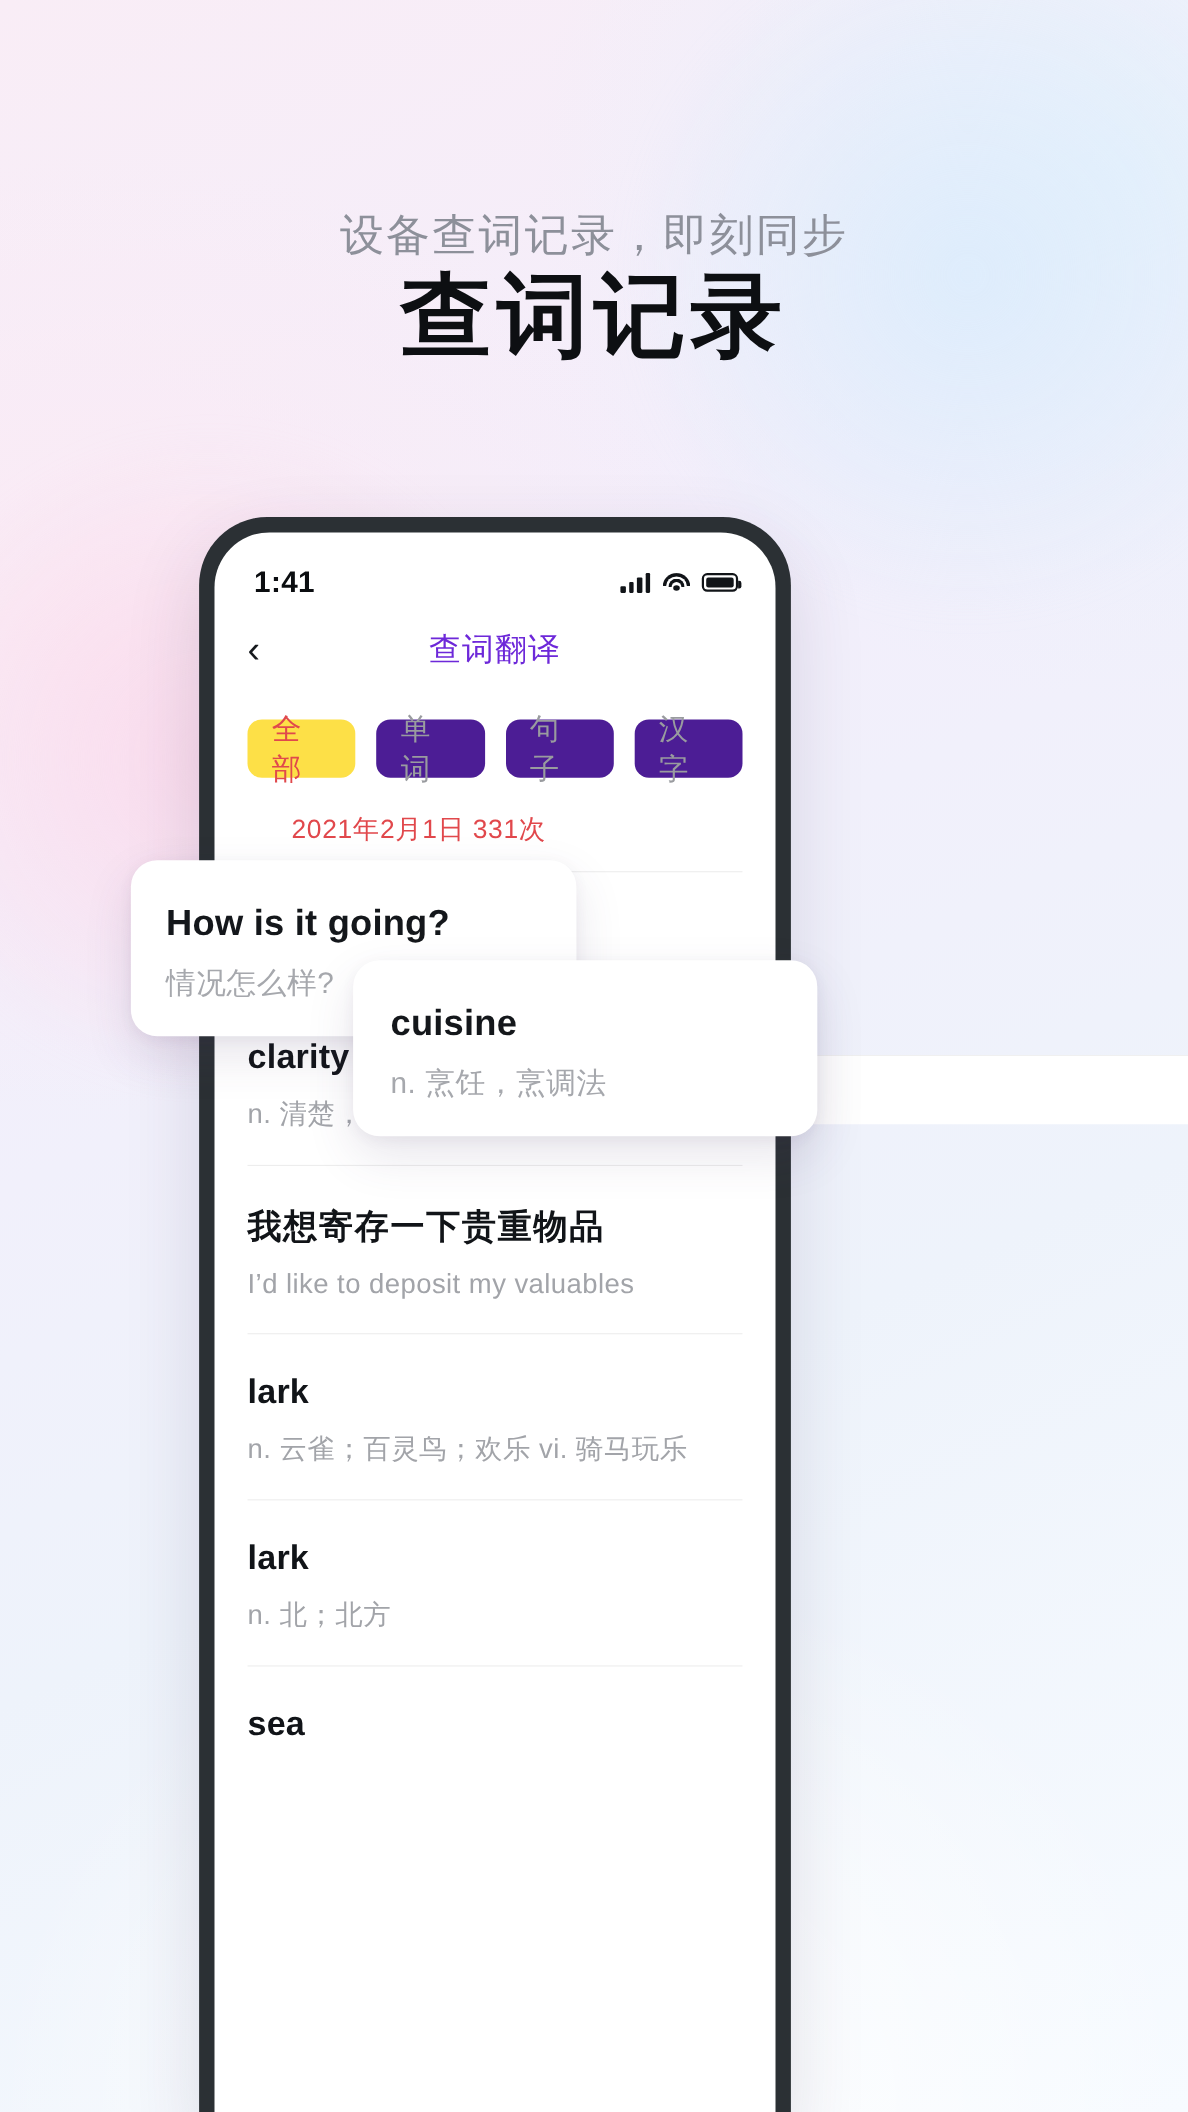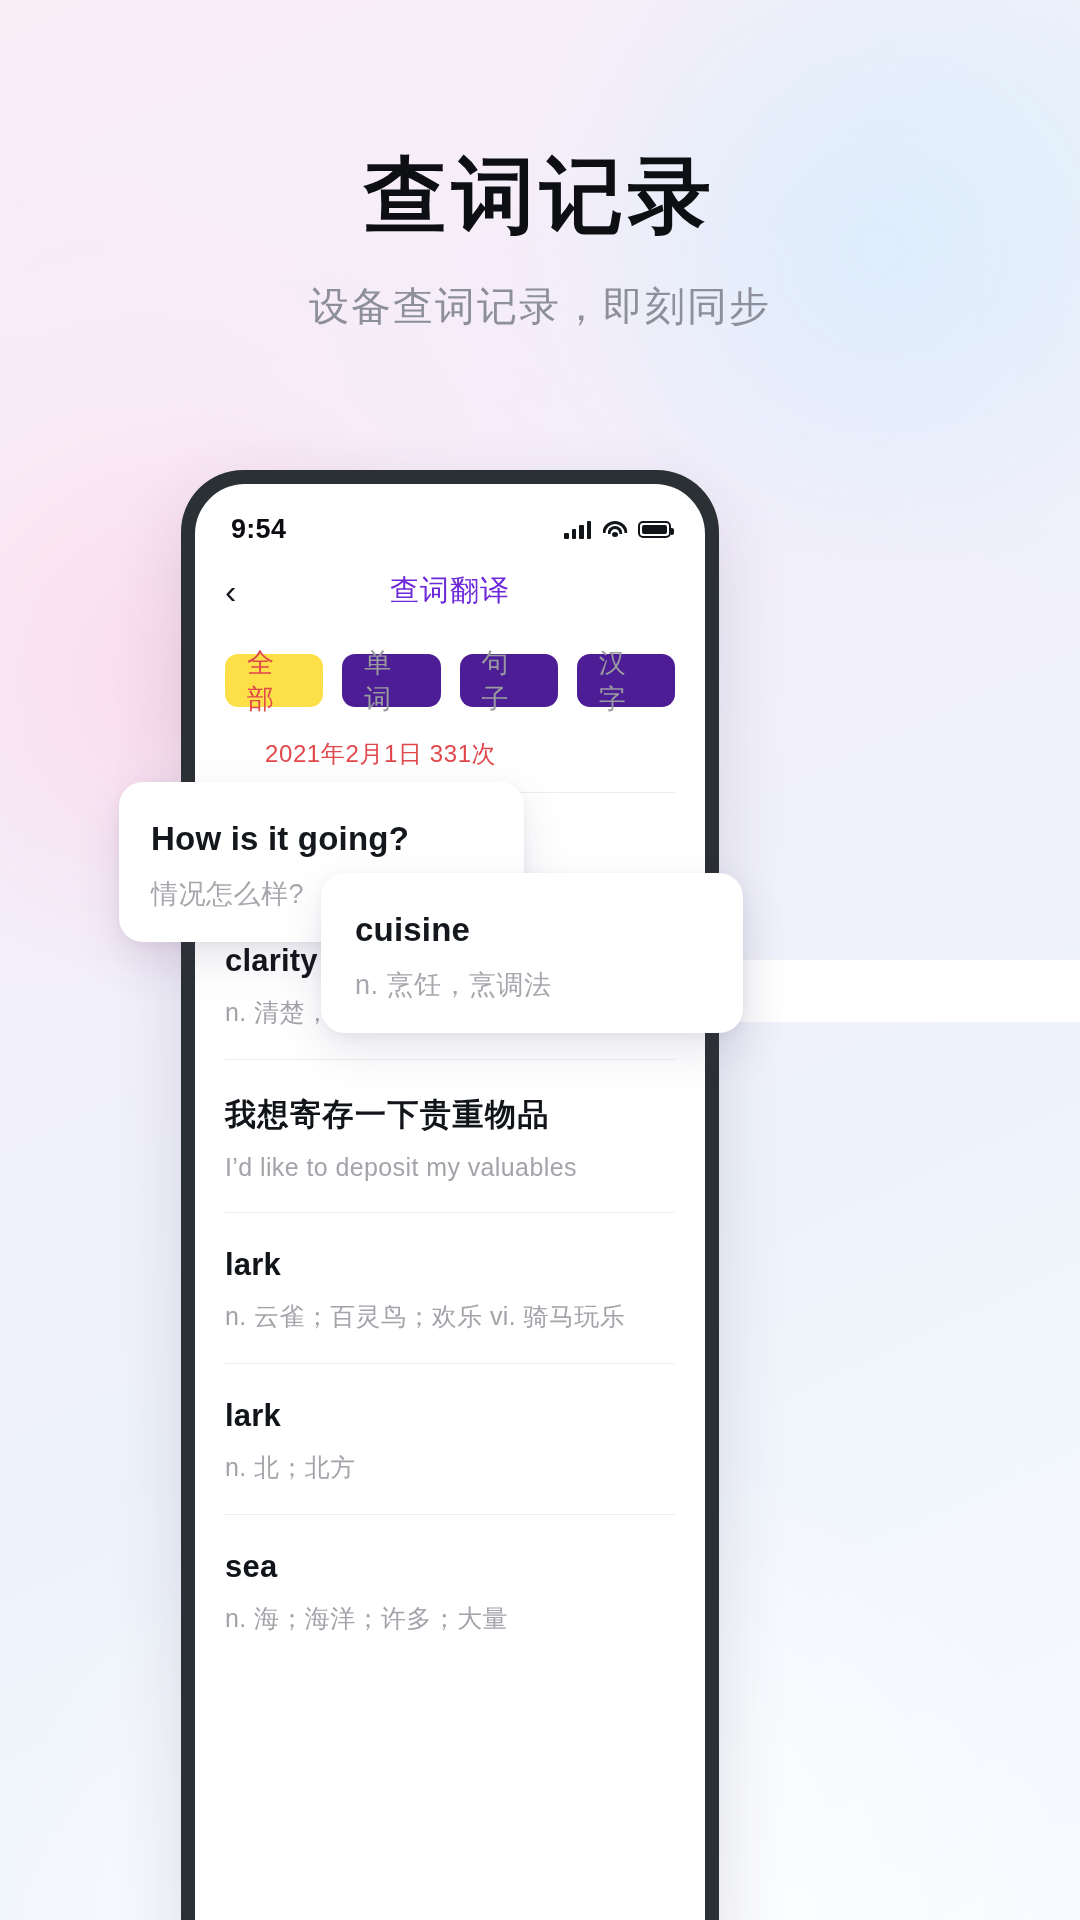--- a/index.html
+++ b/index.html
@@ -134,31 +134,31 @@
 </style>
 </head>
 <body>
 
 <div id="bg">
   <div id="bg-blob1"></div>
   <div id="bg-blob2"></div>
 </div>
 
 <div class="headings">
+  <div id="page-subtitle">设备查词记录，即刻同步</div>
   <div id="page-title">查词记录</div>
-  <div id="page-subtitle">设备查词记录，即刻同步</div>
 </div>
 
 <div id="right-edge"></div>
 
 <div id="phone">
   <div id="phone-screen">
 
     <div id="status-bar">
-      <div id="status-time">9:54</div>
+      <div id="status-time">1:41</div>
       <div id="status-icons">
         <span class="bars">
             <i></i>
             <i></i>
             <i></i>
             <i></i>
           </span>
         <span class="wifi">
           <span class="w1"></span>
             <span class="w2"></span>
@@ -208,21 +208,20 @@
       <div class="row-line"></div>
 
       <div class="word-item">
         <div class="word-head">lark</div>
         <div class="word-sub">n. 北；北方</div>
       </div>
       <div class="row-line"></div>
 
       <div class="word-item">
         <div class="word-head">sea</div>
-        <div class="word-sub">n. 海；海洋；许多；大量</div>
       </div>
 
     </div>
   </div>
 </div>
 
 <div class="float-card" id="float-card-1">
   <div class="fc-title">How is it going?</div>
   <div class="fc-sub">情况怎么样?</div>
 </div>

